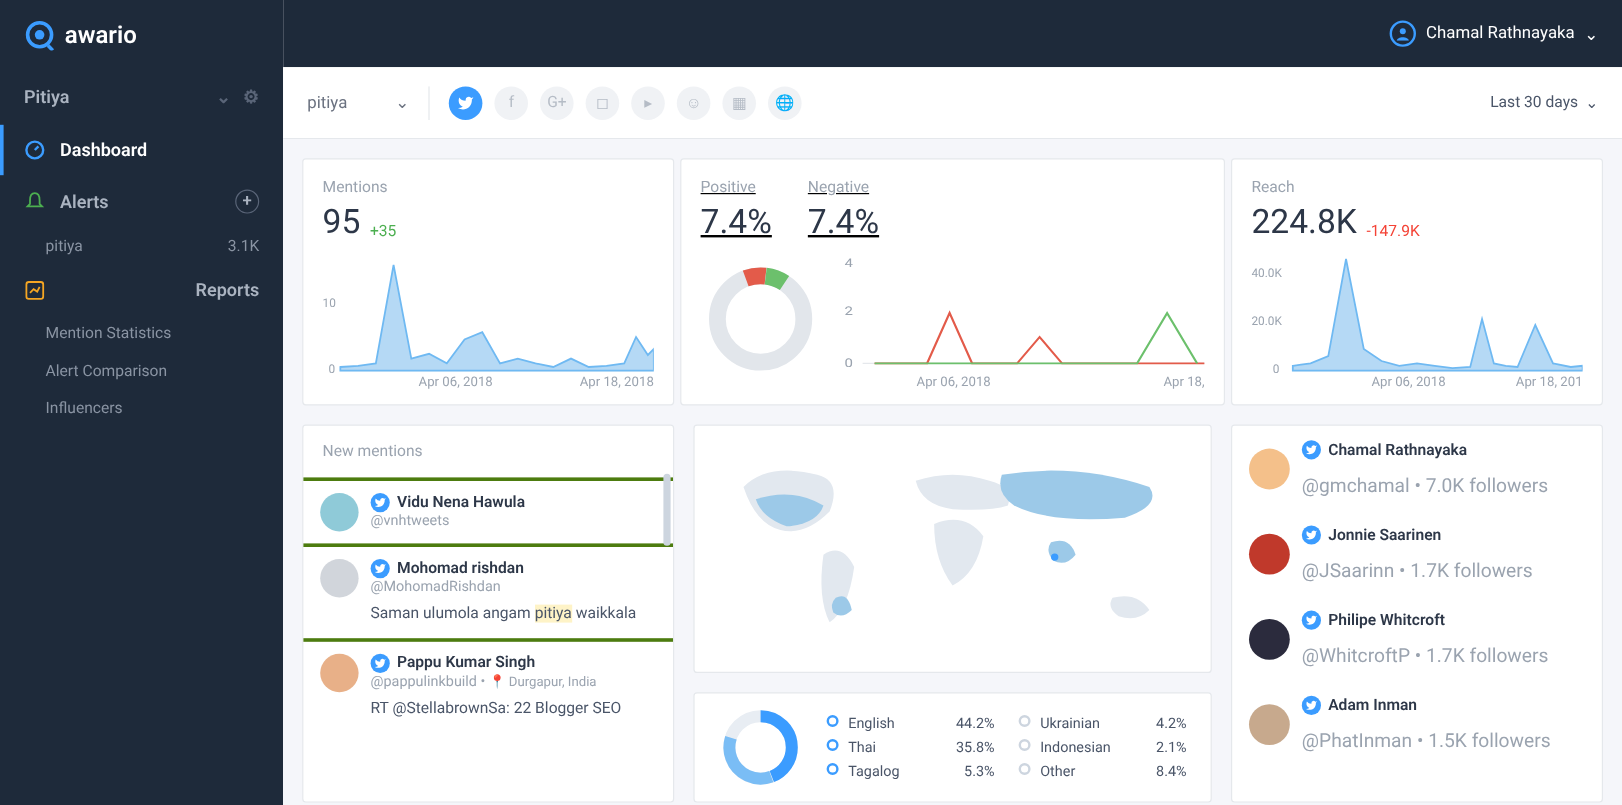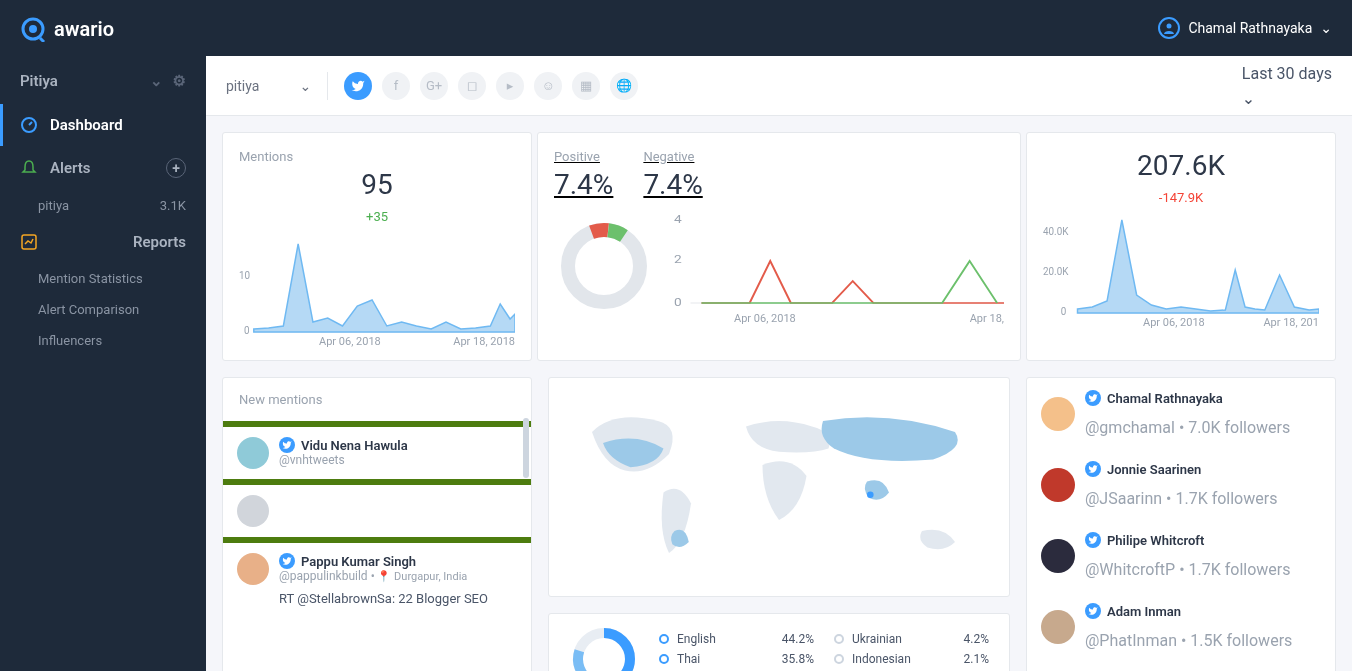--- a/index.html
+++ b/index.html
@@ -1,75 +1,75 @@
 <!DOCTYPE html>
 <html><head>
 <meta charset="utf-8">
 <style>
 * { margin: 0; padding: 0; box-sizing: border-box; font-family: -apple-system, BlinkMacSystemFont, "Segoe UI", Roboto, sans-serif; }
 body { background: #f5f6fa; overflow: hidden; }
 .app { display: flex; height: 671px; width: 1352px; }
-.sidebar { width: 206px; background: #1e2a3a; color: #8a94a3; display: flex; flex-direction: column; }
+.sidebar { width: 236px; background: #1e2a3a; color: #8a94a3; display: flex; flex-direction: column; }
 .logo { display: flex; align-items: center; gap: 8px; color: #fff; font-size: 20px; font-weight: 600; padding: 16px 20px; }
 .logo-icon { width: 26px; height: 26px; }
 .user-badge { display: flex; align-items: center; gap: 8px; color: #fff; font-size: 14px; }
 .user-icon { width: 22px; height: 22px; border: 2px solid #3b9cff; border-radius: 50%; display: flex; align-items: center; justify-content: center; }
 .content { flex: 1; display: flex; flex-direction: column; background: #fff; }
 .header-row { display: flex; align-items: center; justify-content: space-between; padding: 0 20px; height: 56px; background: #1e2a3a; }
 .main-area { flex: 1; overflow-y: auto; background: #f5f6fa; }
 .filter-row { height: 60px; background: #fff; border-bottom: 1px solid #e5e8ec; display: flex; align-items: center; padding: 0 20px; gap: 16px; }
 .project-select { color: #6b7280; font-size: 14px; display: flex; align-items: center; gap: 40px; cursor: pointer; }
 .divider-v { width: 1px; height: 28px; background: #e5e8ec; }
 .social-icons { display: flex; gap: 10px; }
 .social-icon { width: 28px; height: 28px; border-radius: 50%; display: flex; align-items: center; justify-content: center; font-size: 13px; color: #b5bcc6; background: #f0f2f5; cursor: pointer; }
 .social-icon.active { background: #3b9cff; color: #fff; }
-.date-range { margin-left: auto; color: #4a5568; font-size: 16px; display: flex; align-items: flex-start; gap: 6px; cursor: pointer; flex-direction: column; }
+.date-range { margin-left: auto; color: #4a5568; font-size: 13px; display: flex; align-items: flex-start; gap: 6px; cursor: pointer; }
 .sidebar-section { padding: 14px 20px; }
 .project-row { display: flex; align-items: center; justify-content: space-between; color: #aab3c0; font-size: 15px; font-weight: 600; }
 .project-controls { display: flex; gap: 10px; color: #5a6578; }
 .nav-item { display: flex; align-items: center; gap: 12px; padding: 12px 20px; font-size: 15px; cursor: pointer; }
 .nav-item.active { border-left: 3px solid #3b9cff; color: #fff; font-weight: 600; padding-left: 17px; }
 .nav-item .nav-icon { width: 18px; height: 18px; }
 .nav-item.header { font-weight: 600; color: #aab3c0; justify-content: space-between; }
 .nav-sub { padding: 8px 20px 8px 38px; font-size: 13px; color: #8a94a3; display: flex; justify-content: space-between; cursor: pointer; }
 .add-btn { width: 20px; height: 20px; border: 1.5px solid #5a6578; border-radius: 50%; display: flex; align-items: center; justify-content: center; font-size: 14px; cursor: pointer; }
 .cards-row { display: flex; gap: 5px; padding: 16px 16px 0 16px; }
 .card { background: #fff; border: 1px solid #e5e8ec; border-radius: 3px; flex: 1; padding: 16px; position: relative; }
 .card-label { color: #9aa3af; font-size: 13px; margin-bottom: 4px; }
-.card-value { font-size: 28px; color: #2d3748; font-weight: 400; display: flex; align-items: center; gap: 8px; flex-direction: column; }
+.card-value { font-size: 28px; color: #2d3748; font-weight: 400; display: flex; align-items: flex-end; gap: 8px; }
 .delta { font-size: 13px; }
 .delta.up { color: #4caf50; }
 .delta.down { color: #f44336; }
 .pn-row { display: flex; gap: 30px; text-decoration: underline; }
 .chart-area { margin-top: 10px; height: 110px; position: relative; }
 .axis-label { position: absolute; font-size: 11px; color: #9aa3af; }
 .row2 { display: flex; gap: 16px; padding: 16px; }
 .panel { background: #fff; border: 1px solid #e5e8ec; border-radius: 3px; }
 .panel-title { padding: 14px 16px; color: #9aa3af; font-size: 13px; }
 .mentions-panel { width: 310px; }
 .map-panel { flex: 1; min-width: 400px; }
 .infl-panel { width: 310px; }
-.mention-item { display: flex; gap: 10px; padding: 10px 14px; border-top: 6px solid #4d7c0f; }
+.mention-item { display: flex; gap: 10px; padding: 10px 14px; border-top: 3px solid #4d7c0f; }
 .avatar { width: 32px; height: 32px; border-radius: 50%; background: #d1d5db; flex-shrink: 0; }
 .mention-body { flex: 1; font-size: 13px; }
 .mention-name { font-weight: 600; color: #2d3748; display: flex; align-items: center; gap: 6px; }
 .mention-handle { color: #9aa3af; font-size: 12px; }
 .mention-text { color: #4a5568; margin-top: 6px; line-height: 1.5; }
 .highlight { background: #fef3c7; }
 .tw-badge { width: 16px; height: 16px; background: #3b9cff; border-radius: 50%; display: inline-flex; align-items: center; justify-content: center; }
 .infl-item { display: flex; gap: 10px; padding: 12px 14px; align-items: center; }
 .infl-avatar { width: 34px; height: 34px; border-radius: 50%; background: #d1d5db; flex-shrink: 0; }
 .infl-body { flex: 1; }
 .infl-name { font-weight: 600; color: #2d3748; font-size: 13px; display: flex; align-items: center; gap: 6px; }
 .infl-meta { color: #9aa3af; font-size: 16px; margin-top: 12px; }
 .dot { color: #9aa3af; }
 .lang-row { display: flex; padding: 10px 20px; gap: 20px; align-items: center; }
 .donut2 { width: 70px; height: 70px; }
 .lang-cols { flex: 1; display: grid; grid-template-columns: 1fr 1fr; gap: 6px 20px; font-size: 12px; }
-.lang-item { display: flex; align-items: center; gap: 8px; }
+.lang-item { display: flex; align-items: flex-start; gap: 8px; }
 .lang-bullet { width: 10px; height: 10px; border: 2px solid #3b9cff; border-radius: 50%; }
 .lang-bullet.dim { border-color: #cdd5df; }
 .lang-name { color: #4a5568; flex: 1; }
 .lang-pct { color: #4a5568; }
 .scrollbar-mock { position: absolute; right: 2px; top: 40px; width: 6px; height: 60px; background: #cdd5df; border-radius: 3px; }
 svg { display: block; }
 </style>
 </head>
 <body>
 
@@ -222,22 +222,23 @@
                 <path d="M20 92 L55 92 L70 50 L85 92 L115 92 L130 70 L145 92 L240 92" fill="none" stroke="#e35b4a" stroke-width="1.5"></path>
                 <path d="M20 92 L195 92 L215 50 L235 92" fill="none" stroke="#6cc06c" stroke-width="1.5"></path>
               </svg>
               <div class="axis-label" style="left:60px;bottom:-4px">Apr 06, 2018</div>
               <div class="axis-label" style="right:0;bottom:-4px">Apr 18,</div>
             </div>
           </div>
         </div>
 
         <div class="card" style="flex:0 0 310px">
+          <div class="card-label">Reach</div>
           <div class="card-value">
-            <span>207.6K</span>
+            <span>224.8K</span>
             <span class="delta down">-147.9K</span>
           </div>
           <div class="chart-area">
             <svg width="100%" height="100%" viewBox="0 0 280 110" preserveAspectRatio="none">
               <text x="0" y="20" font-size="10" fill="#9aa3af">40.0K</text>
               <text x="0" y="60" font-size="10" fill="#9aa3af">20.0K</text>
               <text x="18" y="100" font-size="10" fill="#9aa3af">0</text>
               <line x1="35" y1="98" x2="280" y2="98" stroke="#e5e8ec"></line>
               <path d="M35 94 L50 92 L65 86 L80 5 L95 80 L110 90 L125 94 L140 92 L155 94 L170 96 L185 95 L195 55 L205 92 L215 94 L225 95 L240 60 L255 92 L270 95 L280 94 L280 98 L35 98 Z" fill="#b5d9f5" stroke="#6fb9f2" stroke-width="1.5"></path>
             </svg>
@@ -262,20 +263,32 @@
                         <path d="M23 3a10.9 10.9 0 01-3.14 1.53 4.48 4.48 0 00-7.86 3v1A10.66 10.66 0 013 4s-4 9 5 13a11.64 11.64 0 01-7 2c9 5 20 0 20-11.5a4.5 4.5 0 00-.08-.83A7.72 7.72 0 0023 3z"></path>
                       </svg>
                     </span>
                     <span>Vidu Nena Hawula</span>
                   </div>
                   <div class="mention-handle">@vnhtweets</div>
                 </div>
               </div>
               <div class="mention-item">
                 <div class="avatar" style="background:#d1d5db"></div>
+                <div class="mention-body">
+                  <div class="mention-name">
+                    <span class="tw-badge">
+                      <svg width="10" height="10" viewBox="0 0 24 24" fill="#fff">
+                        <path d="M23 3a10.9 10.9 0 01-3.14 1.53 4.48 4.48 0 00-7.86 3v1A10.66 10.66 0 013 4s-4 9 5 13a11.64 11.64 0 01-7 2c9 5 20 0 20-11.5a4.5 4.5 0 00-.08-.83A7.72 7.72 0 0023 3z"></path>
+                      </svg>
+                    </span>
+                    <span>Mohomad rishdan</span>
+                  </div>
+                  <div class="mention-handle">@MohomadRishdan</div>
+                  <div class="mention-text">Saman ulumola angam <span class="highlight">pitiya</span> waikkala</div>
+                </div>
               </div>
               <div class="mention-item">
                 <div class="avatar" style="background:#e8b088"></div>
                 <div class="mention-body">
                   <div class="mention-name">
                     <span class="tw-badge">
                       <svg width="10" height="10" viewBox="0 0 24 24" fill="#fff">
                         <path d="M23 3a10.9 10.9 0 01-3.14 1.53 4.48 4.48 0 00-7.86 3v1A10.66 10.66 0 013 4s-4 9 5 13a11.64 11.64 0 01-7 2c9 5 20 0 20-11.5a4.5 4.5 0 00-.08-.83A7.72 7.72 0 0023 3z"></path>
                       </svg>
                     </span>

